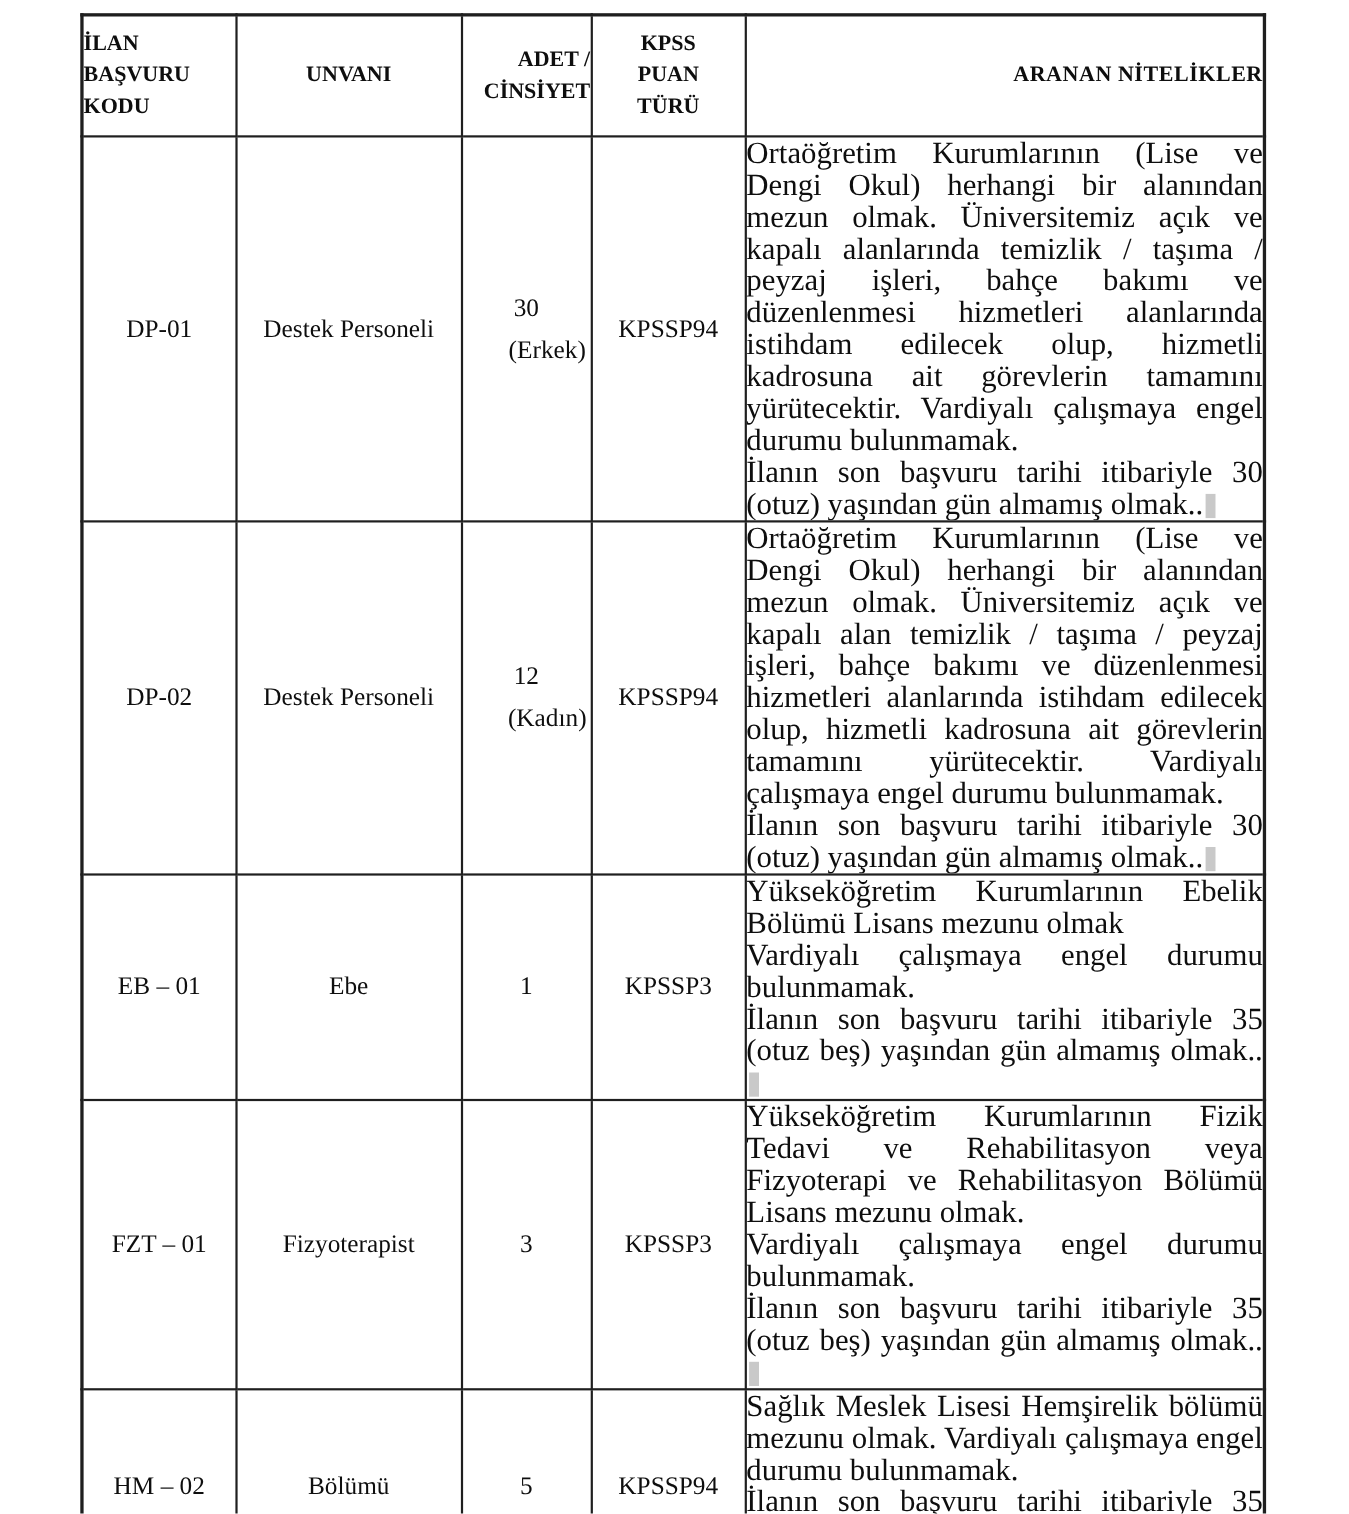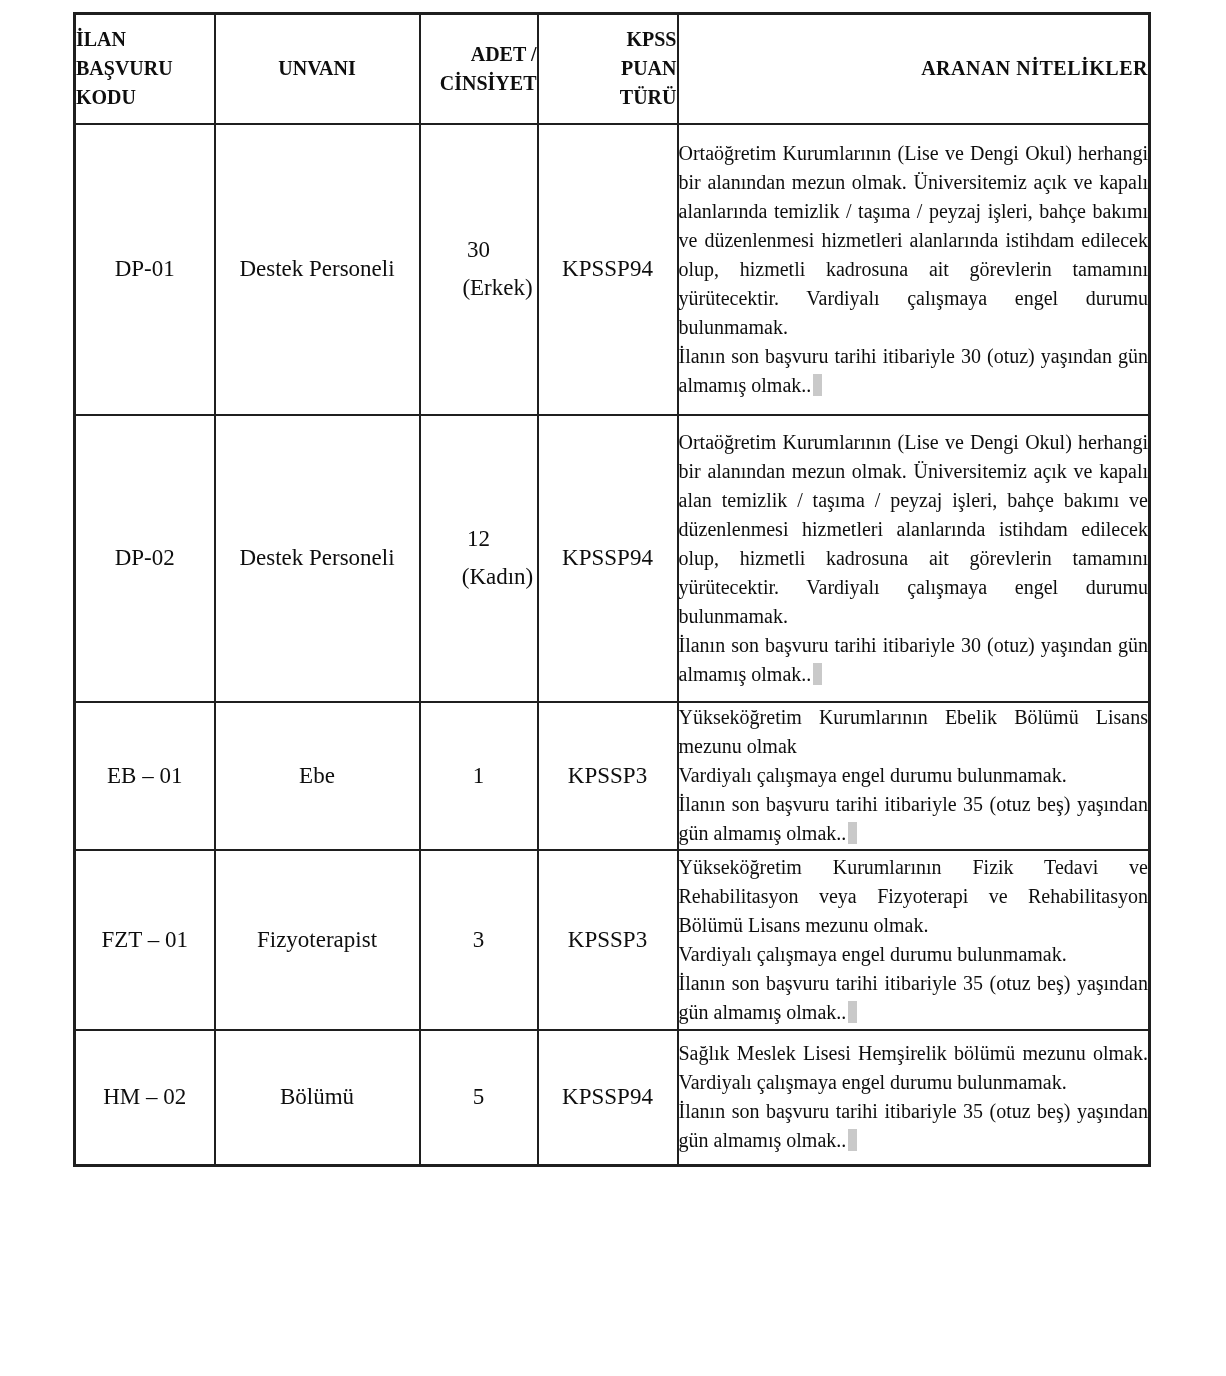--- a/index.html
+++ b/index.html
@@ -31,33 +31,33 @@
   tbody tr:nth-child(2) { height:287px; }
   tbody tr:nth-child(3) { height:148px; }
   tbody tr:nth-child(4) { height:180px; }
   tbody tr:nth-child(5) { height:136px; }
 
   
   th { font-weight:bold; font-size:20px; line-height:29px; white-space:pre-line; }
   th.h-code  { text-align:left;  padding-left:20px; }
   th.h-title { text-align:center;margin-left:40px; }
   th.h-count { text-align:right;  padding-left:4px; }
-  th.h-kpss  { text-align:right;  padding-left:25px; }
+  th.h-kpss  { text-align:center;  padding-left:25px; }
   th.h-req   { text-align:right; letter-spacing:0.5px; }
 
   
   td.c { text-align:center; font-size:23px; line-height:28px; }
   td.c .gender { margin-top:10px;margin-left:38px; }
   td.c .gender:empty { display:none; margin:0; }
 
   
   td.req-cell { vertical-align:top; padding:1px 4px 0 5px; }
   td.req-cell p {
     margin:0;
-    font-size:20px;
+    font-size:28px;
     line-height:29px;
     text-align:justify;
   }
   td.req-cell p.last::after {
     content:"";
     display:inline-block;
     width:9px; height:22px;
     background:#c9c9c9;
     vertical-align:-4px;
     margin-left:2px;

